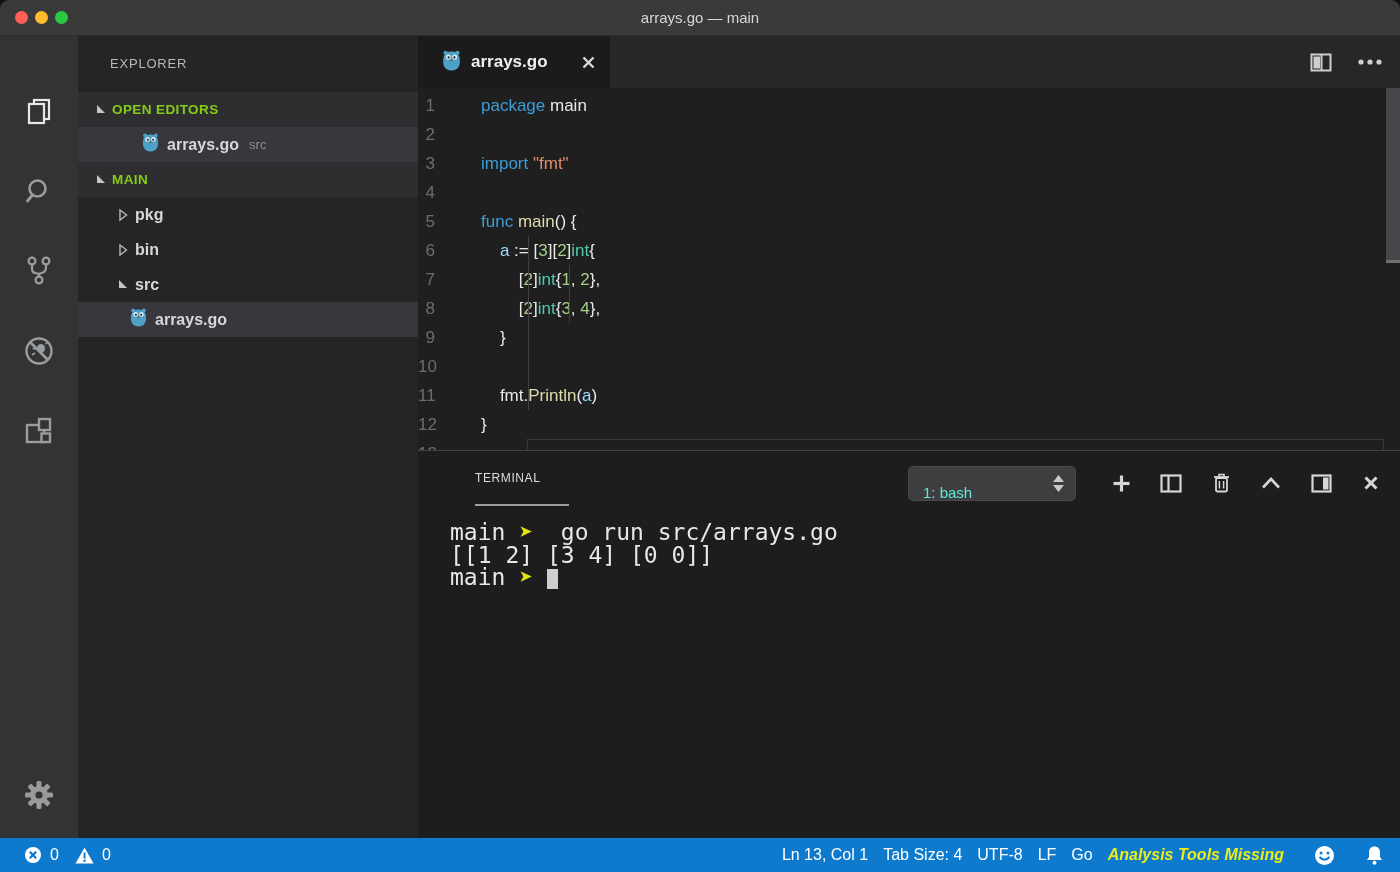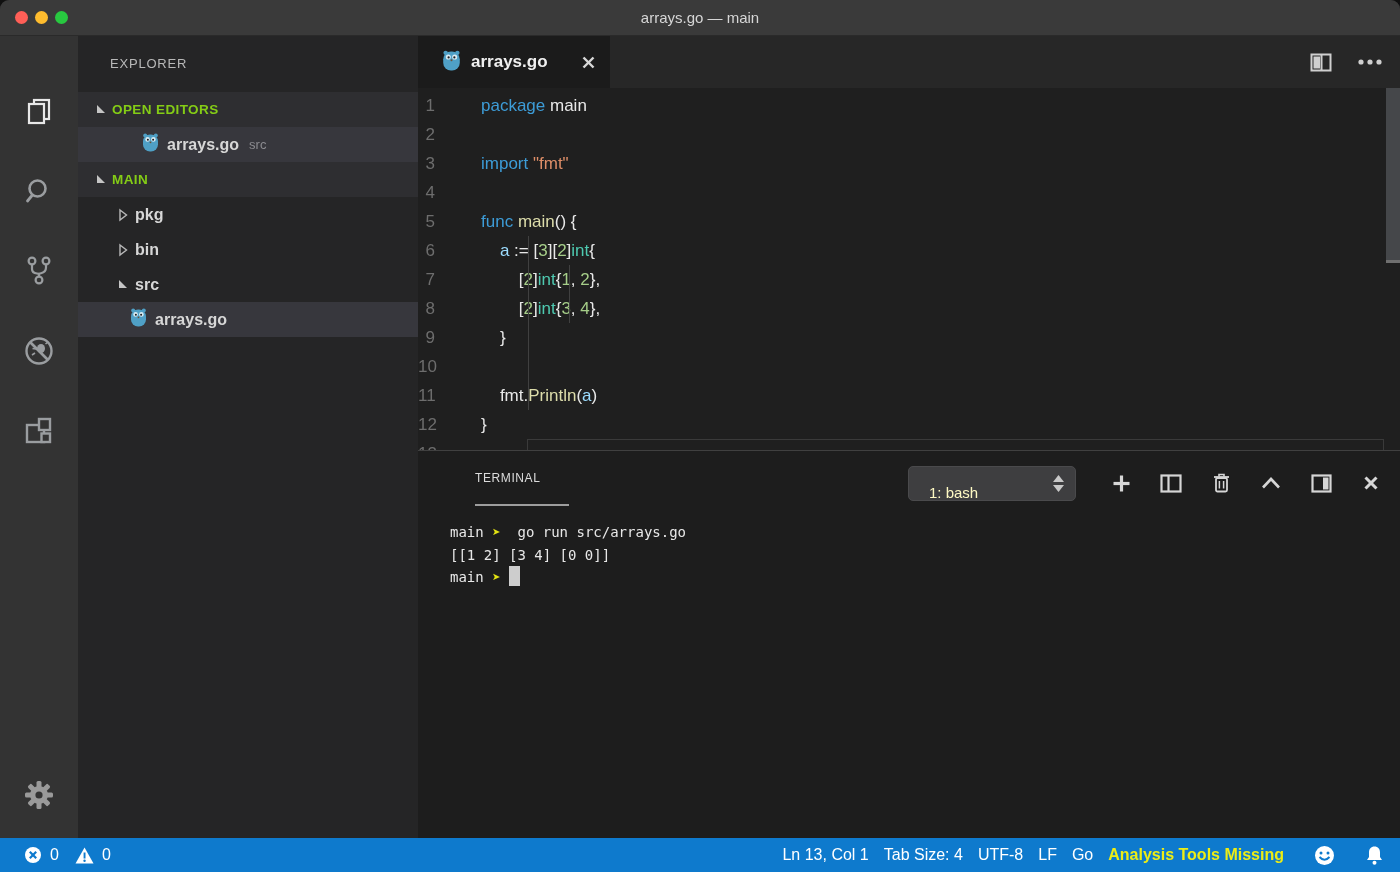--- a/index.html
+++ b/index.html
@@ -63,37 +63,37 @@
   .guide-2{left:151px;top:177px;height:58px;}
   .current-line{position:absolute;left:109px;right:16px;top:351px;height:28px;border:1px solid #3a3a3a;}
   .v-scrollbar{position:absolute;right:0;top:0;width:14px;height:175px;background:#45474a;border-bottom:3px solid #6f6f6f;cursor:pointer;}
   
   .terminal{position:relative;height:388px;background:#1d1d1d;border-top:1px solid #404040;}
   .term-header{position:relative;height:58px;}
   .term-title{position:absolute;left:57px;top:20px;font-size:12px;letter-spacing:0.6px;color:#dcdcdc;cursor:pointer;}
   .term-title-underline{position:absolute;left:57px;top:53px;width:94px;height:2px;background:#9d9d9d;}
   .shell-select{position:absolute;left:490px;top:15px;width:168px;height:35px;background:#3e3e40;
     border:1px solid #4a4a4c;border-radius:5px;display:flex;align-items:center;cursor:pointer;}
-  .shell-select .val{padding-left:20px;font-size:15px;color:#fef9c3;margin-top:18px;}
+  .shell-select .val{padding-left:14px;font-size:15px;color:#5eead4;margin-top:18px;}
   .shell-arrows{margin-left:auto;margin-right:11px;display:flex;flex-direction:column;gap:3px;}
   .term-actions{position:absolute;right:15px;top:15px;display:flex;gap:22px;}
   .term-actions>div{width:28px;height:34px;display:flex;align-items:center;justify-content:center;cursor:pointer;}
-  .term-body{padding:12px 8px 0 32px;font-family:"DejaVu Sans Mono",monospace;font-size:14px;}
+  .term-body{padding:12px 8px 0 32px;font-family:"DejaVu Sans Mono",monospace;font-size:23px;}
   .term-line{white-space:pre;height:22.5px;line-height:22.5px;color:#e8e8e8;}
   .t-prompt{color:#e8e8e8;}
   .t-arrow{color:#e3e312;}
   .t-text{color:#e8e8e8;}
   .t-cursor{display:inline-block;width:11px;height:20px;background:#cdcdcd;vertical-align:-4px;}
   
   .statusbar{height:34px;background:#0e7acd;display:flex;align-items:center;color:#ffffff;font-size:16px;}
   .sb-left{display:flex;align-items:center;gap:8px;padding-left:24px;cursor:pointer;}
   .sb-left .cnt{margin-right:8px;}
   .sb-right{margin-left:auto;display:flex;align-items:center;gap:30px;padding-right:16px;}
   .sb-item{cursor:pointer;white-space:nowrap;}
-  .sb-item.warn{color:#eded15;font-weight:700;}
+  .sb-item.warn{color:#eded15;font-weight:700;font-style:italic;}
   .sb-icon{display:flex;align-items:center;cursor:pointer;}
 </style>
 </head>
 <body>
 
 <div class="window">
 
   <div class="titlebar">
     <div class="traffic tl-red"></div>
     <div class="traffic tl-yellow"></div>

